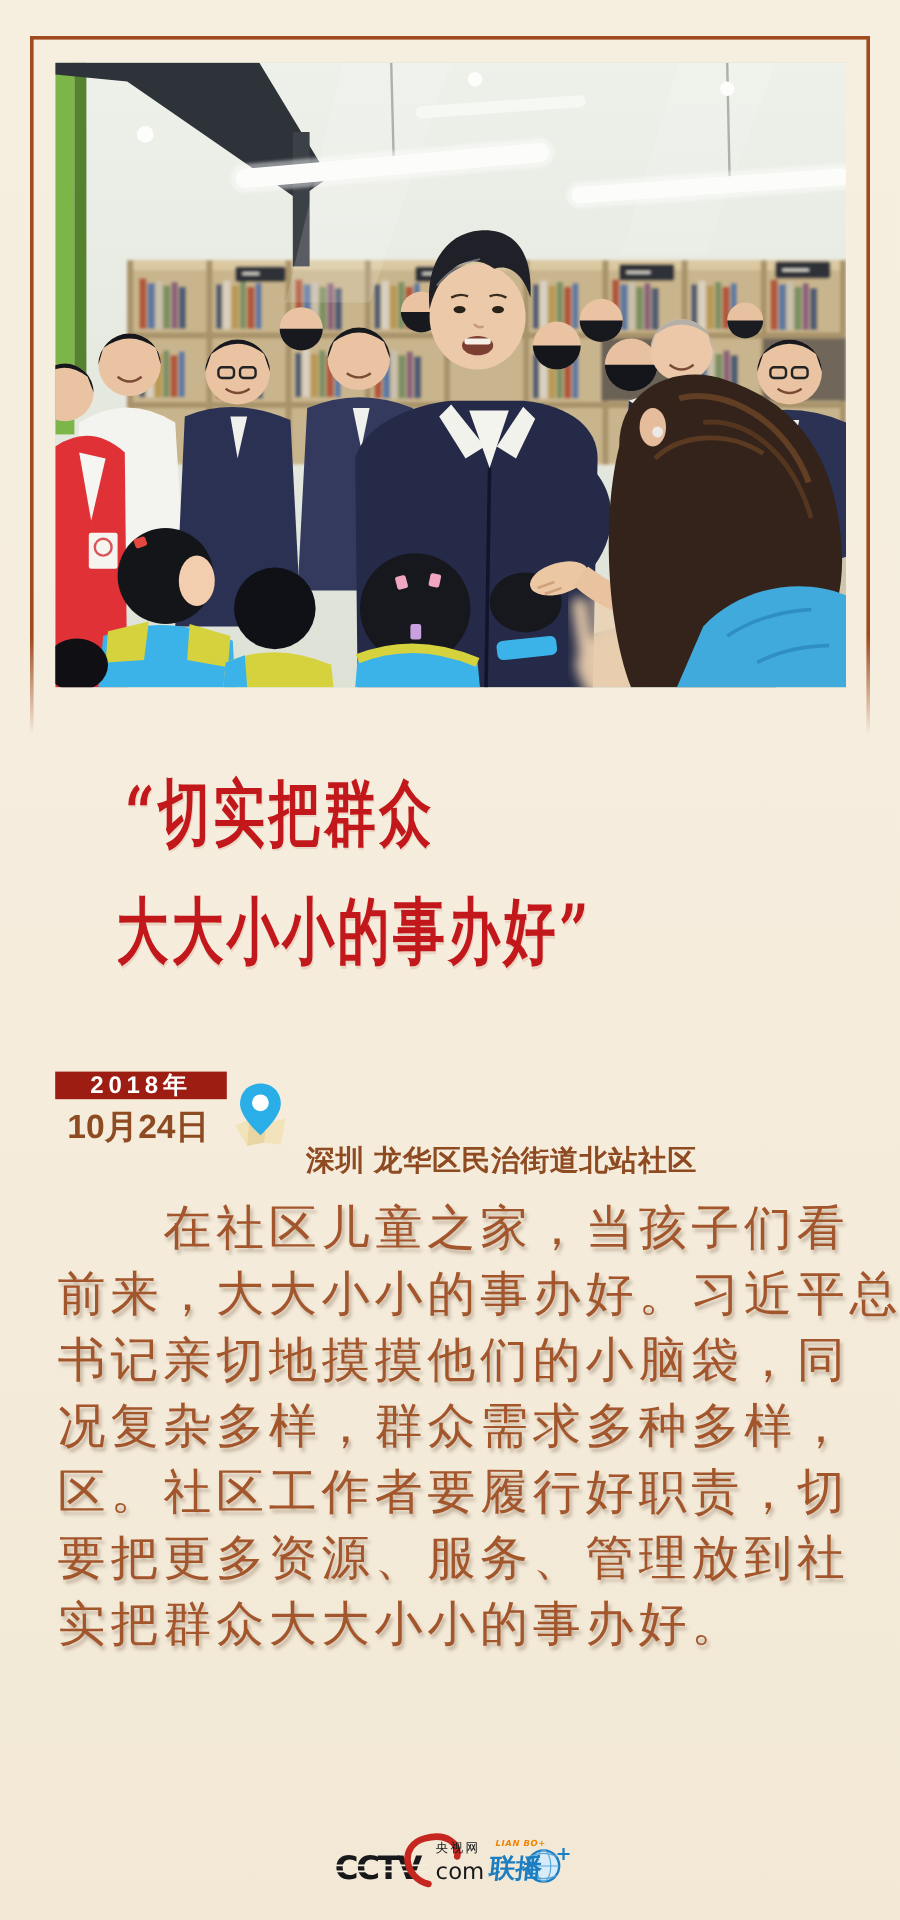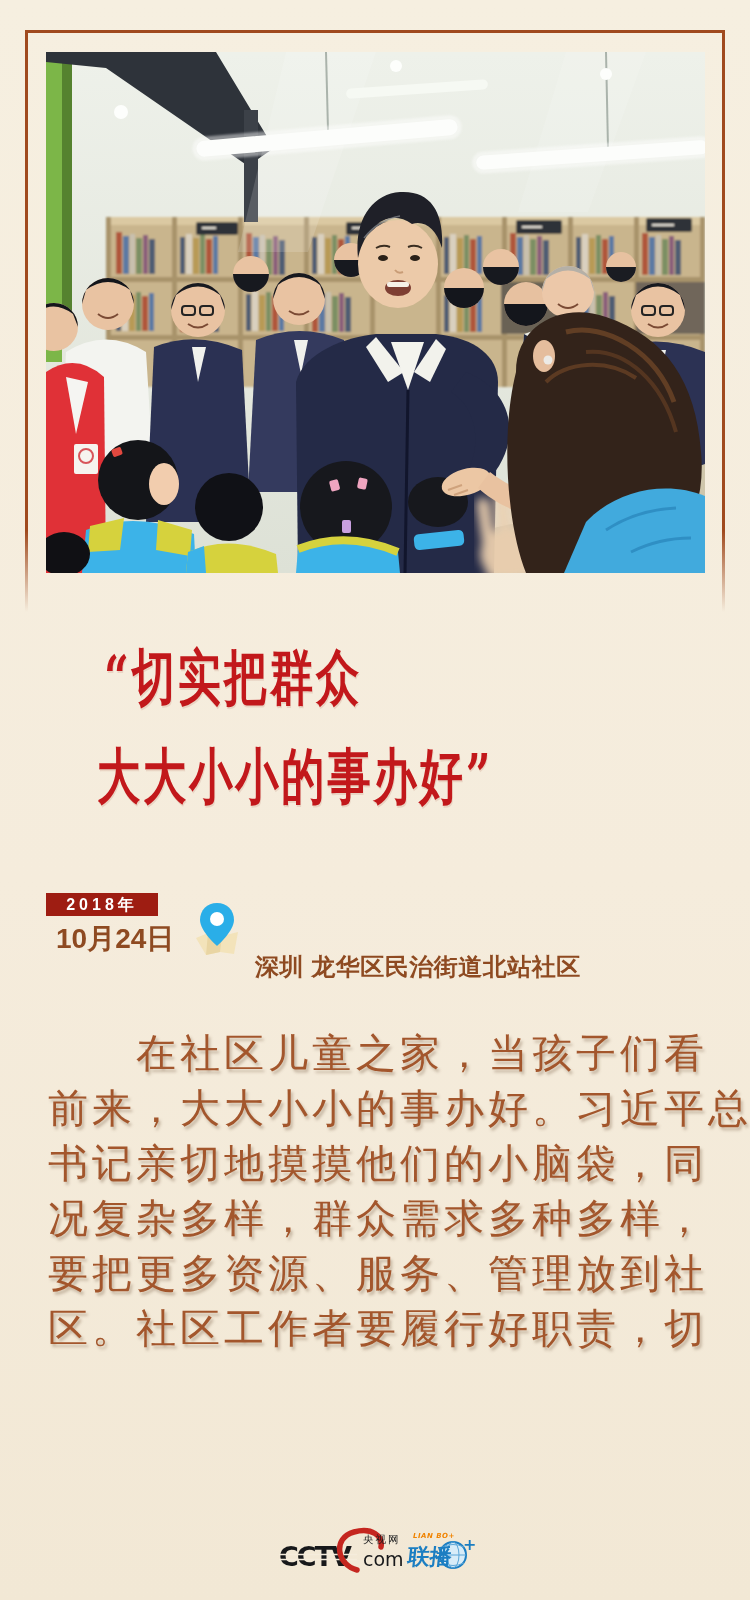--- a/index.html
+++ b/index.html
@@ -21,28 +21,28 @@
   .qline{
     font-family:"DejaVu Serif","Liberation Serif",serif;
     font-weight:bold;color:#c2181b;font-size:60px;white-space:nowrap;
     transform:scaleX(0.72);transform-origin:0 50%;
     letter-spacing:4px;text-shadow:1px 2px 0 rgba(150,40,20,0.12);
   }
   .q1{left:104px;top:638px;}
   .q2{left:97px;top:737px;}
   
   .year-badge{
-    left:46px;top:893px;width:112px;height:23px;background:#9e1d12;color:#fff;
-    font-weight:bold;font-size:16px;letter-spacing:4px;text-align:center;line-height:24px;
+    left:46px;top:893px;width:143px;height:23px;background:#9e1d12;color:#fff;
+    font-weight:bold;font-size:20px;letter-spacing:4px;text-align:center;line-height:24px;
   }
   .day{left:56px;top:920px;color:#8e4a21;font-weight:bold;font-size:28px;white-space:nowrap;}
   .pin{left:194px;top:901px;width:46px;height:56px;}
   .loc{left:255px;top:951px;color:#8e4a21;font-weight:bold;font-size:24px;white-space:nowrap;letter-spacing:0.5px;}
   
-  .body-block{left:48px;top:997px;width:660px;margin-top:29px;}
+  .body-block{left:48px;top:997px;width:660px;}
   .bline{
     font-family:"DejaVu Serif","Liberation Serif",serif;
     color:#a3562c;font-size:40px;line-height:55px;letter-spacing:4px;white-space:nowrap;
     text-shadow:2px 3px 3px rgba(110,80,55,0.35);
   }
   .bline.indent{padding-left:88px;}
   .footer-logos{left:277px;top:1526px;width:200px;height:50px;}
 </style>
 </head>
 <body>
@@ -304,22 +304,23 @@
     <circle cx="23" cy="18" r="7" fill="#ffffff"></circle>
   </svg>
 </div>
 <div class="abs loc">深圳 龙华区民治街道北站社区</div>
 
 <div class="abs body-block">
   <div class="bline indent">在社区儿童之家，当孩子们看</div>
   <div class="bline">前来，大大小小的事办好。习近平总</div>
   <div class="bline">书记亲切地摸摸他们的小脑袋，同</div>
   <div class="bline">况复杂多样，群众需求多种多样，</div>
+  <div class="bline">区。社区工作者要履行好职责，切</div>
   <div class="bline">要把更多资源、服务、管理放到社</div>
-  <div class="bline">区。社区工作者要履行好职责，切</div>
+  <div class="bline">实把群众大大小小的事办好。</div>
 </div>
 
 <div class="abs footer-logos">
 <svg width="200" height="50" viewBox="0 0 200 50" xmlns="http://www.w3.org/2000/svg">
   <g>
     <text x="2" y="40" font-family="'DejaVu Sans',sans-serif" font-weight="bold" font-size="27" letter-spacing="-2" fill="#17181a">CCTV</text>
     <line x1="2" y1="28.5" x2="80" y2="28.5" stroke="#f5ecdc" stroke-width="1.6"></line>
     <line x1="2" y1="33.5" x2="80" y2="33.5" stroke="#f5ecdc" stroke-width="1.6"></line>
     <path d="M80 44 C60 39 55 12 77 6 C95 1 106 10 104 21" fill="none" stroke="#c5261f" stroke-width="5.5" stroke-linecap="round"></path>
     <text x="86" y="17" font-size="10.5" letter-spacing="2" fill="#17181a">央视网</text>

